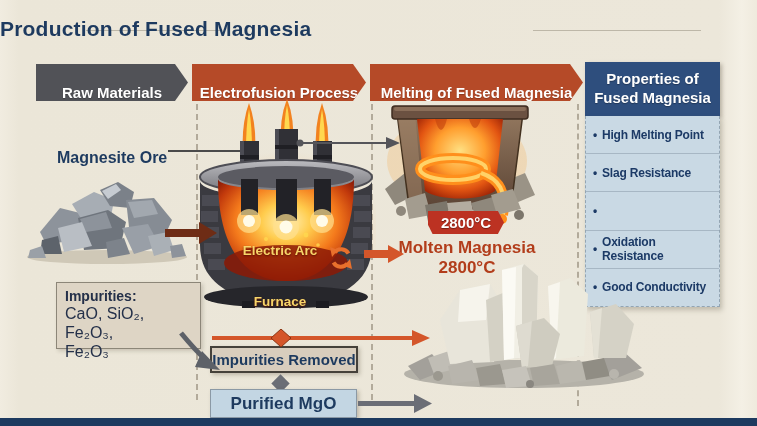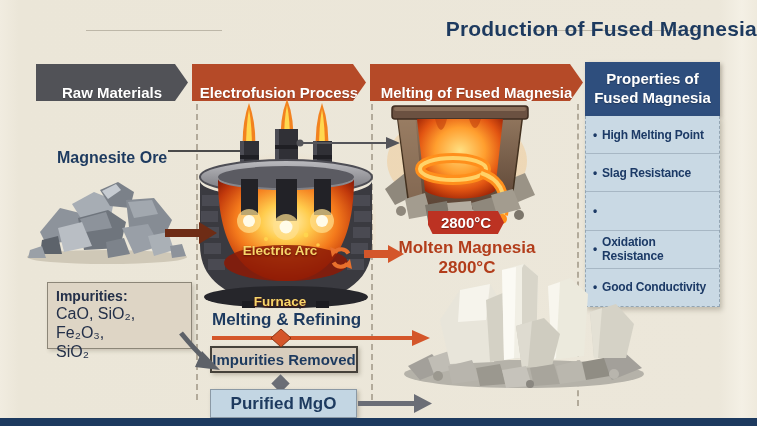--- a/index.html
+++ b/index.html
@@ -2,22 +2,22 @@
 <html><head>
 <meta charset="utf-8">
 <style>
   * { margin:0; padding:0; box-sizing:border-box; }
   html,body { width:757px; height:426px; }
   body { font-family:"Liberation Sans","DejaVu Sans",sans-serif; }
   #canvas { position:relative; width:757px; height:426px; overflow:hidden;
     background:linear-gradient(90deg,#f1ece0 0%,#ebe6d8 2.5%,#ece7da 95%,#f4f0e5 98%,#efeadd 100%); }
 
   
-  .title { position:absolute; top:17px; left:0; right:0; text-align:right;
-    font-size:21px; font-weight:bold; color:#1d3a5f; letter-spacing:.2px;margin-left:17px; }
+  .title { position:absolute; top:17px; left:0; right:0; text-align:left;
+    font-size:21px; font-weight:bold; color:#1d3a5f; letter-spacing:.2px; }
   .title-line { position:absolute; top:30px; height:0; border-top:1.5px solid #bdb7a8; }
   .tl-left { left:86px; width:136px; }
   .tl-right { left:533px; width:168px; }
 
   
   .chev { position:absolute; top:64px; height:37px; color:#fff; font-weight:bold;
     display:flex; align-items:flex-end; justify-content:center; font-size:15px;
     clip-path:polygon(0 0, calc(100% - 13px) 0, 100% 50%, calc(100% - 13px) 100%, 0 100%);
     text-shadow:0 1px 1px rgba(0,0,0,.25); }
   .chev1 { left:36px; width:152px; background:#515257; }
@@ -44,21 +44,21 @@
   .lbl { position:absolute; font-weight:bold; color:#1d3a5f; }
   .ore-label { left:57px; top:141px; font-size:16px;margin-top:8px; }
   .melt-label { left:212px; top:310px; font-size:17px; }
   .crystals-label { left:433px; top:395px; font-size:15.5px; }
   .molten { position:absolute; left:396px; top:238px; width:142px; text-align:center;
     font-weight:bold; font-size:17px; color:#b23d1b; line-height:1.15; }
 
   .connector { position:absolute; background:#4a4a4a; }
 
   
-  .impurities-box { position:absolute; left:47px; top:282px; width:145px; height:67px;
+  .impurities-box { position:absolute; left:56px; top:282px; width:145px; height:67px;
     background:#ded5c5; border:1.5px solid #8c8678; padding:5px 4px 4px 8px; color:#243049;
     box-shadow:2px 2px 4px rgba(60,50,30,.2); }
   .impurities-box .t { font-size:14px; font-weight:bold; }
   .impurities-box .f { font-size:16px; line-height:1.2; }
   .removed-box { position:absolute; left:210px; top:346px; width:148px; height:27px;
     background:#d8cdbd; border:2px solid #45413a; color:#1d3a5f; font-weight:bold; font-size:15px;
     display:flex; align-items:center; justify-content:center; box-shadow:2px 2px 4px rgba(60,50,30,.25); }
   .purified-box { position:absolute; left:210px; top:389px; width:147px; height:29px;
     background:#c3d6e3; border:1.5px solid #8b99a5; color:#1d3a5f; font-weight:bold; font-size:17px;
     display:flex; align-items:center; justify-content:center; box-shadow:2px 2px 4px rgba(60,50,30,.25); }
@@ -295,29 +295,28 @@
     <polygon points="0,5 24,5 24,0 40,9 24,18 24,13 0,13" fill="#d4562a"></polygon>
   </svg>
   <div class="molten">
     <div>Molten Magnesia</div>
     <div>2800°C</div>
   </div>
 
   <div class="impurities-box">
     <div class="t">Impurities:</div>
     <div class="f">CaO, SiO₂, Fe₂O₃,</div>
-    <div class="f">SiO₂</div>
+    <div class="f">Fe₂O₃</div>
   </div>
 
   <svg class="abs" style="left:178px; top:330px; z-index:3;" width="42" height="42" viewBox="0 0 42 42">
     <path d="M3,3 C13,15 18,21 26,28" fill="none" stroke="#5d6168" stroke-width="5"></path>
     <polygon points="24,21 42,40 17,37" fill="#5d6168"></polygon>
   </svg>
 
-  <div class="lbl melt-label">Melting &amp; Refining</div>
   <svg class="abs" style="left:212px; top:329px; z-index:3;" width="218" height="18" viewBox="0 0 218 18">
     <rect x="0" y="7" width="201" height="4" fill="#d4562a"></rect>
     <polygon points="200,1 218,9 200,17" fill="#d4562a"></polygon>
     <polygon points="69,0 79,9 69,18 59,9" fill="#d4562a" stroke="#8a3513" stroke-width="1"></polygon>
   </svg>
 
   <div class="removed-box">
     <span>Impurities Removed</span>
   </div>
   <div class="gray-diamond"></div>

